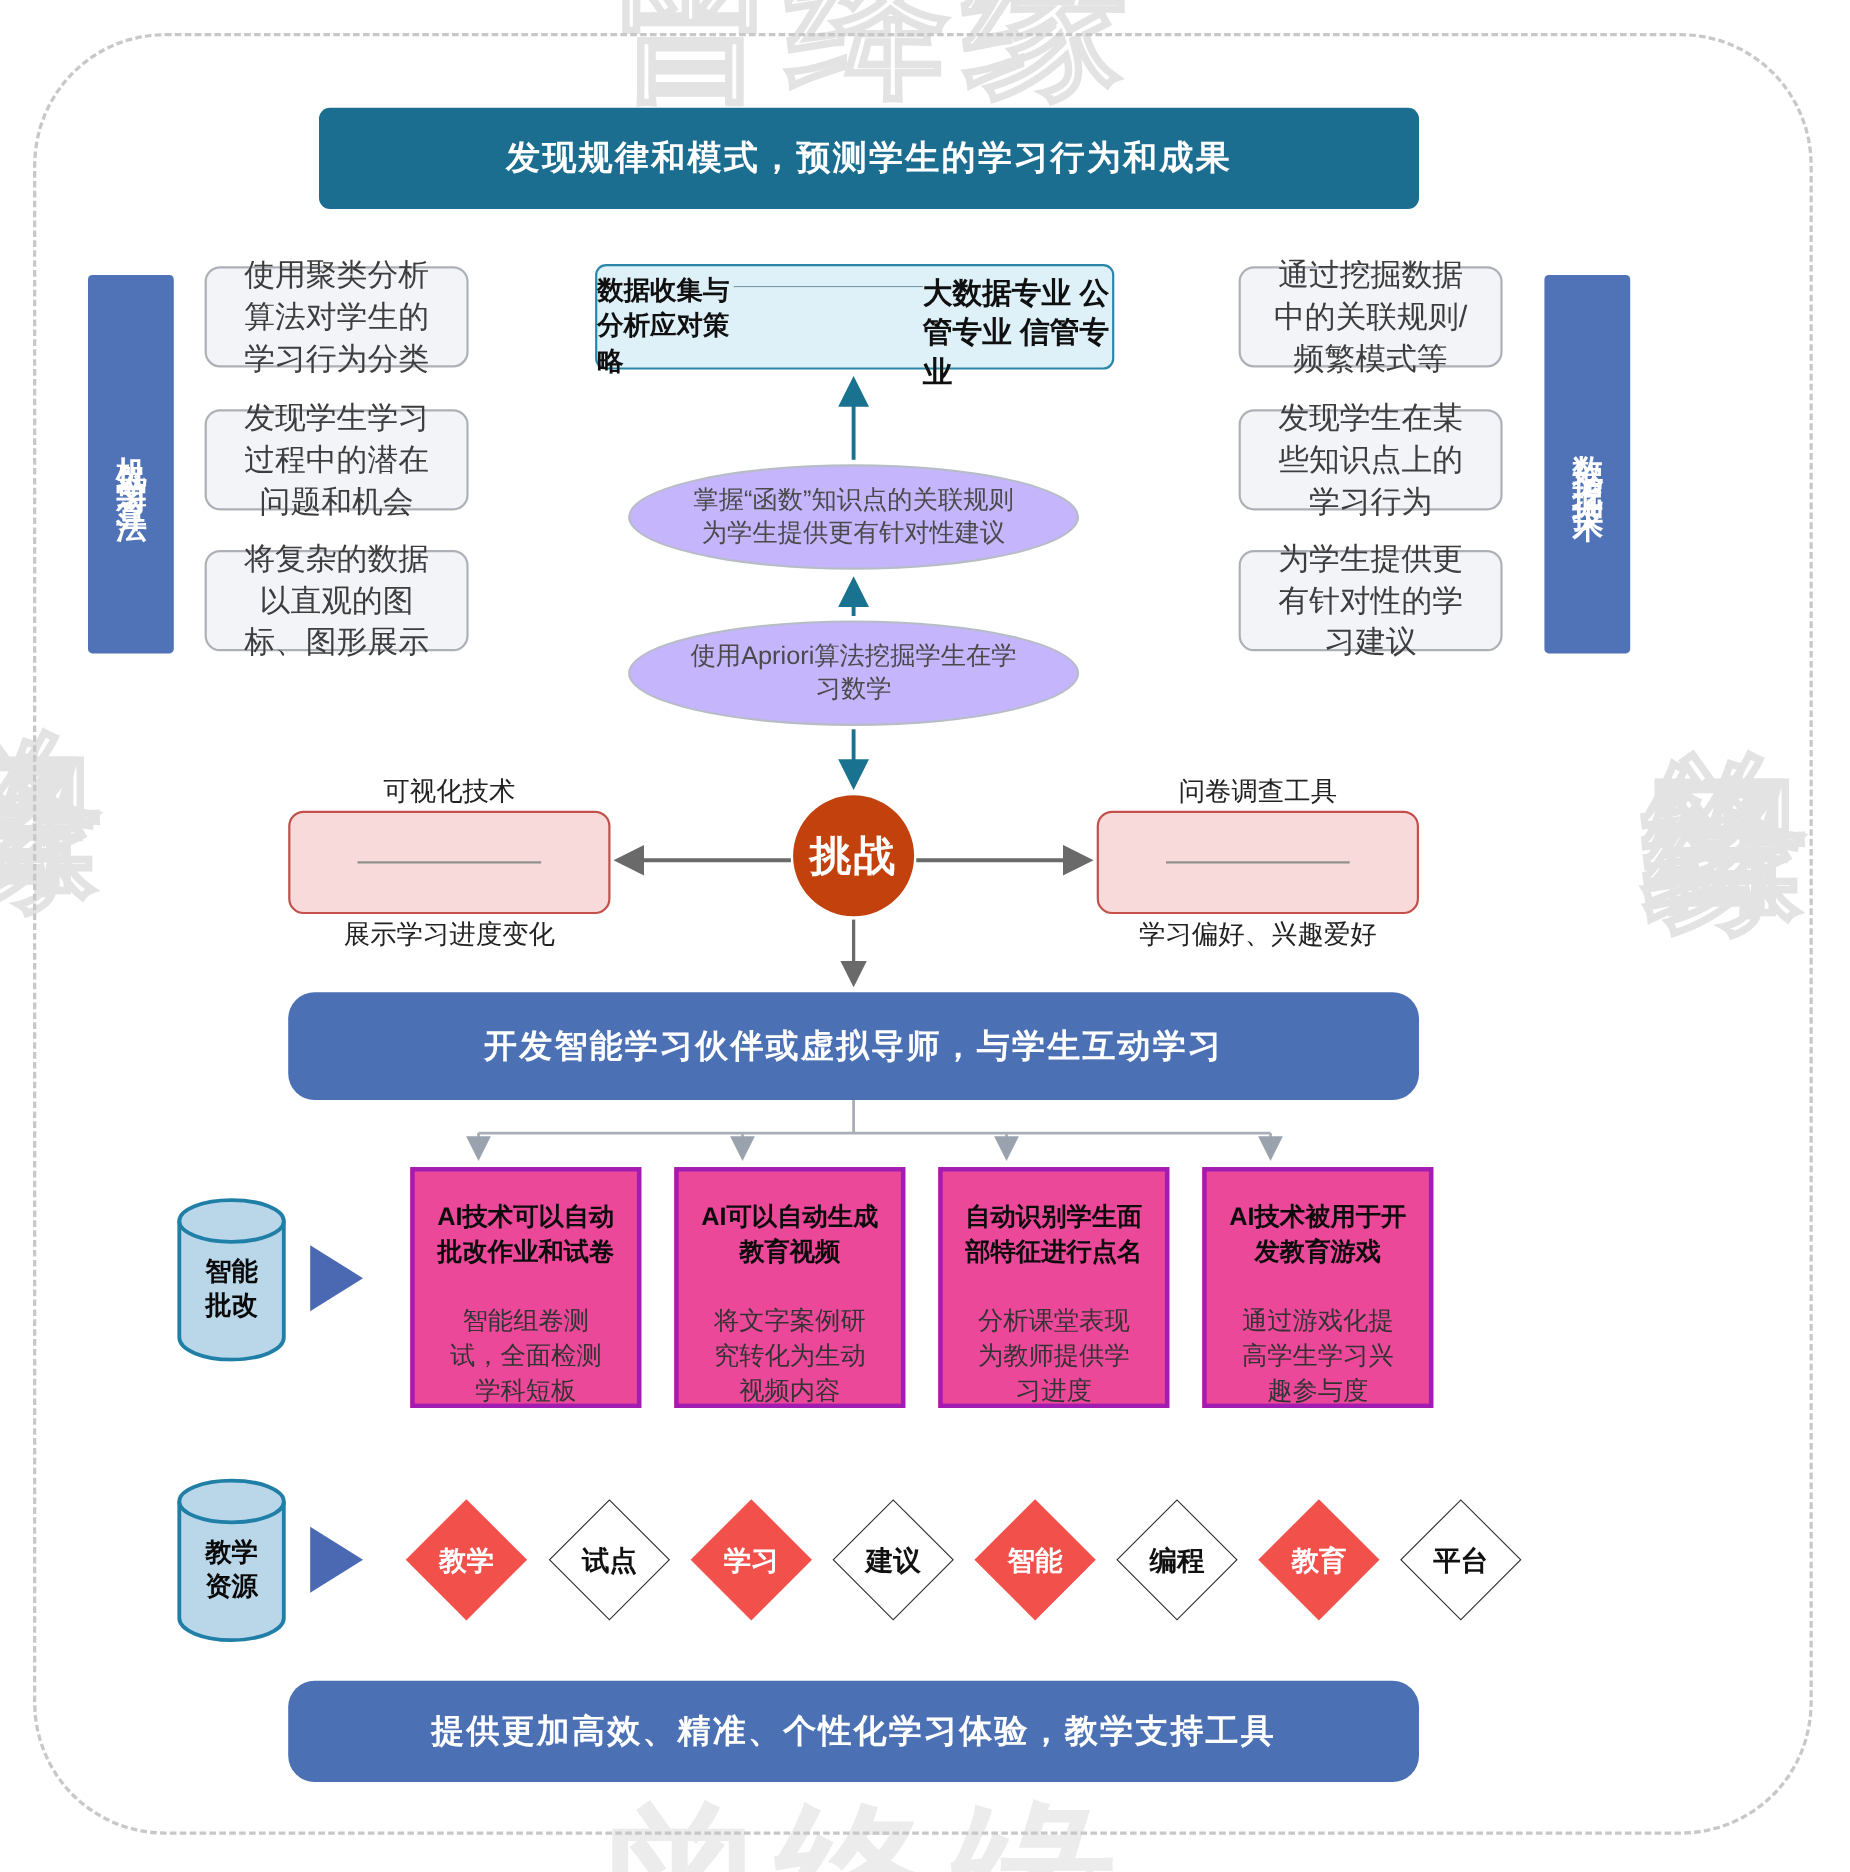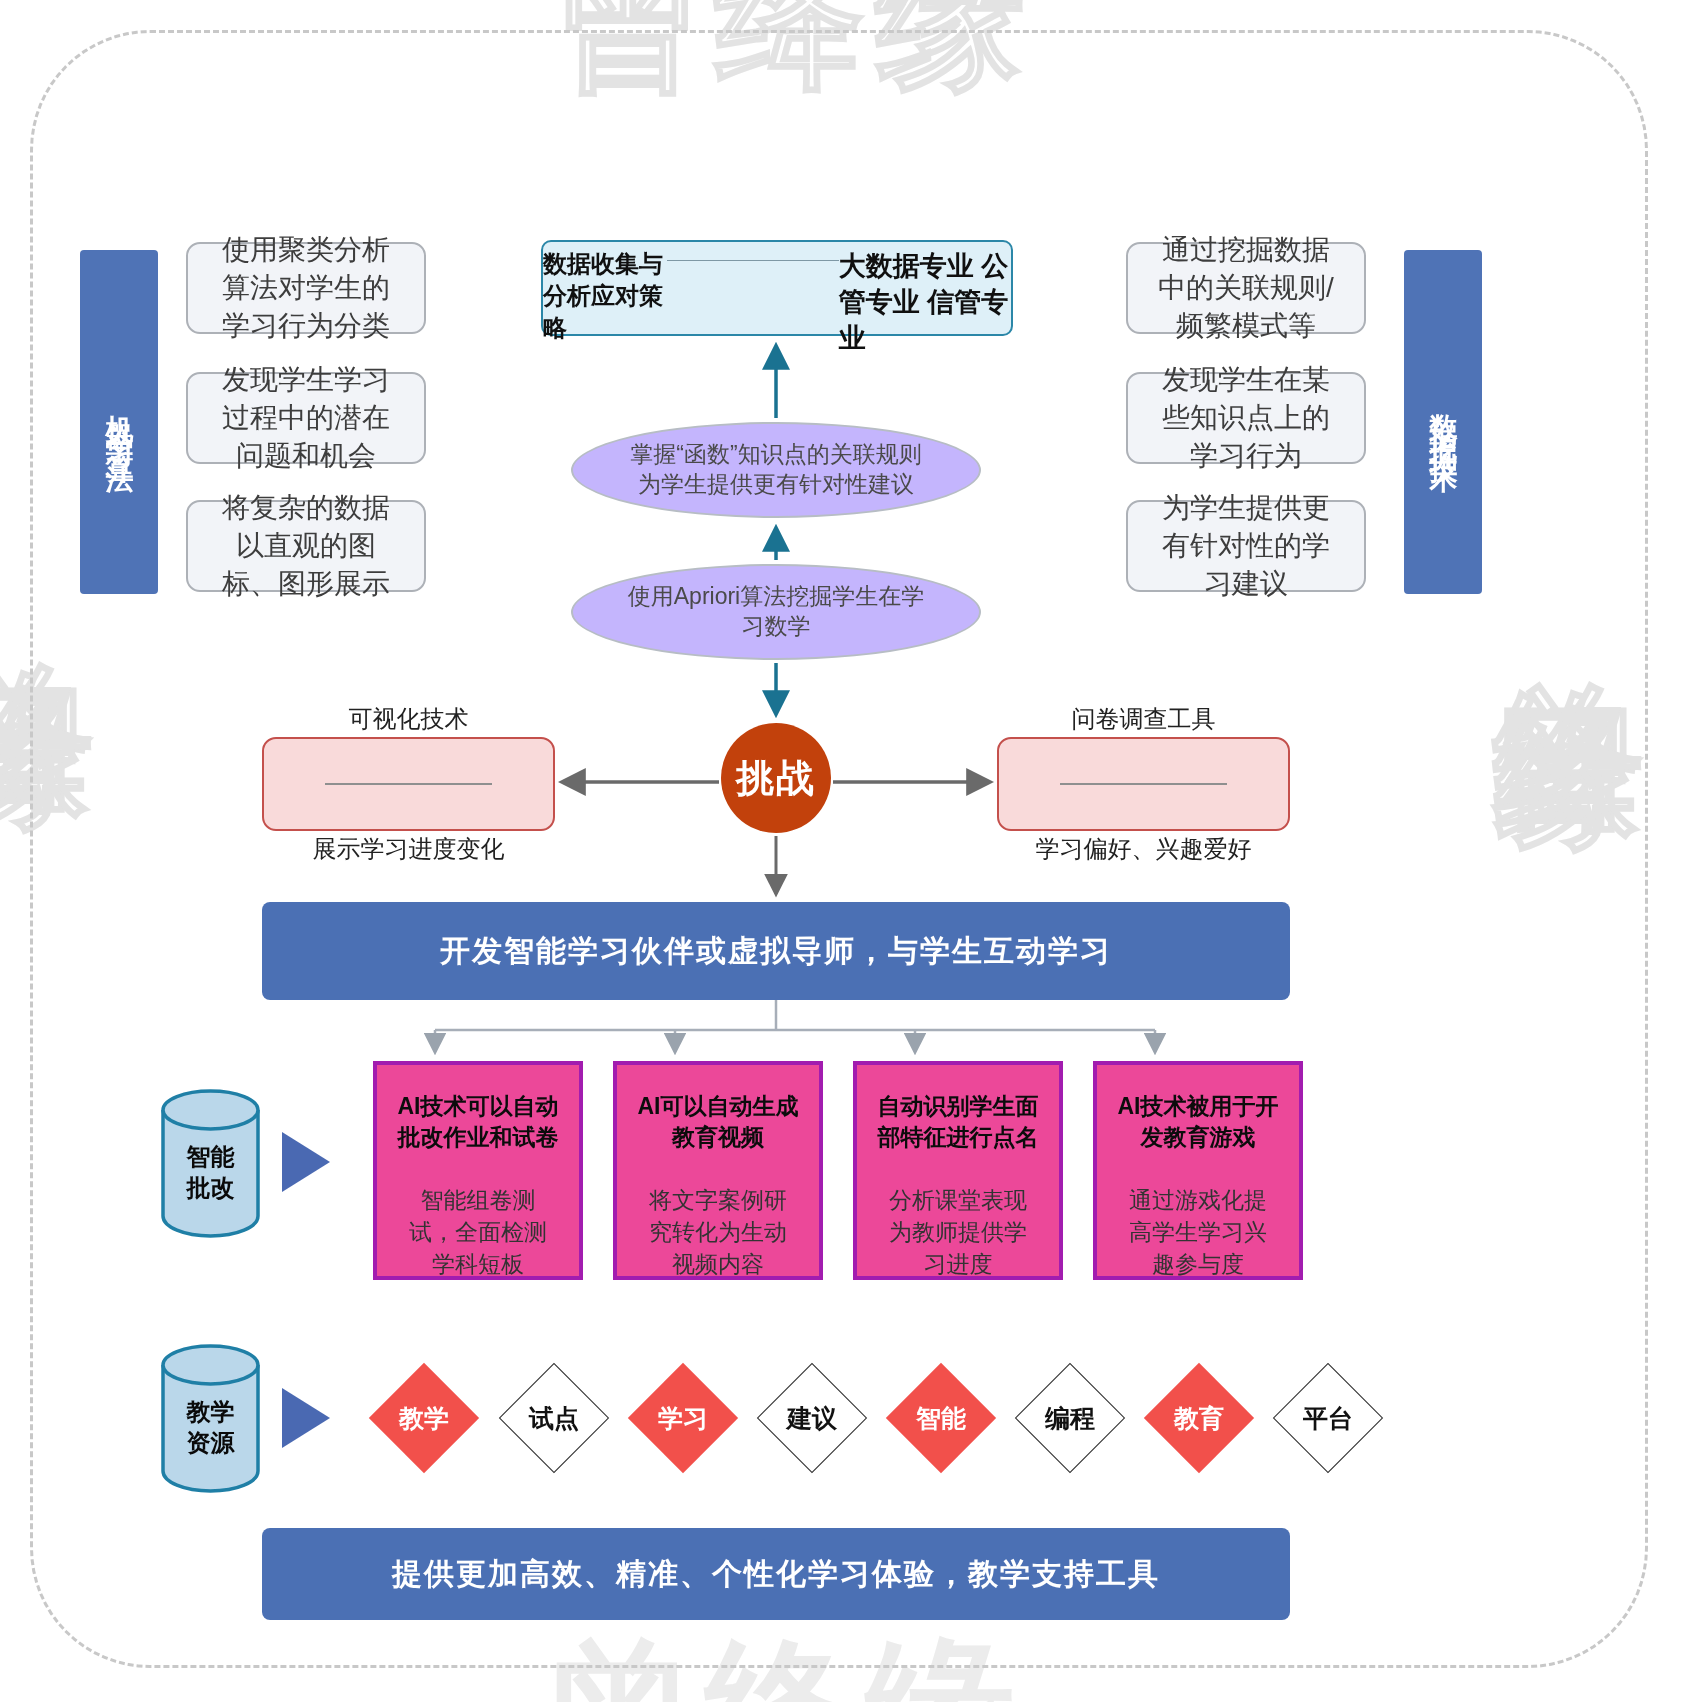--- a/index.html
+++ b/index.html
@@ -20,21 +20,21 @@
     user-select:none;z-index:0;
   }
   .wm.solid{color:#ececec;-webkit-text-stroke:0;}
   .wm.vert{writing-mode:vertical-rl;text-orientation:upright;}
   
   .banner{
     display:flex;align-items:center;justify-content:center;text-align:center;
     color:#fff;font-weight:bold;box-sizing:border-box;z-index:3;
   }
   .banner.teal{background:#1c6e90;border-radius:10px;font-size:31px;letter-spacing:2px;}
-  .banner.blue{background:#4b70b4;border-radius:8px;font-size:30px;letter-spacing:2px;}
+  .banner.blue{background:#4b70b4;border-radius:24px;font-size:30px;letter-spacing:2px;}
   
   .vbar{
     background:#4f73b6;border-radius:4px;color:#fff;font-weight:bold;font-size:28px;
     display:flex;align-items:center;justify-content:center;
     writing-mode:vertical-rl;text-orientation:upright;letter-spacing:10px;z-index:3;
   }
   
   .gbox{
     background:#f2f4f8;border:2px solid #adb1b7;border-radius:14px;box-sizing:border-box;
     display:flex;align-items:center;justify-content:center;text-align:center;
@@ -102,20 +102,21 @@
 
 <div id="canvas">
 
   <div class="abs wm" style="left:555px;top:-78px;">曾绛缘</div>
   <div class="abs wm vert" style="left:-80px;top:540px;">曾绛缘</div>
   <div class="abs wm vert" style="left:1470px;top:560px;">曾绛缘</div>
   <div class="abs wm solid" style="left:545px;top:1612px;">曾绛缘</div>
 
   <div class="abs frame"></div>
 
+  <div class="abs banner teal" style="left:290px;top:98px;width:1000px;height:92px;">发现规律和模式，预测学生的学习行为和成果</div>
 
   <div class="abs vbar" style="left:80px;top:250px;width:78px;height:344px;">机器学习算法</div>
   <div class="abs vbar" style="left:1404px;top:250px;width:78px;height:344px;">数据挖掘技术</div>
 
   <div class="abs gbox" style="left:186px;top:242px;width:240px;height:92px;">使用聚类分析算法对学生的学习行为分类</div>
   <div class="abs gbox" style="left:186px;top:372px;width:240px;height:92px;">发现学生学习过程中的潜在问题和机会</div>
   <div class="abs gbox" style="left:1126px;top:242px;width:240px;height:92px;">通过挖掘数据中的关联规则/频繁模式等</div>
 
   <div class="abs gbox" style="left:186px;top:500px;width:240px;height:92px;">将复杂的数据以直观的图标、图形展示</div>
   <div class="abs gbox" style="left:1126px;top:372px;width:240px;height:92px;">发现学生在某些知识点上的学习行为</div>

